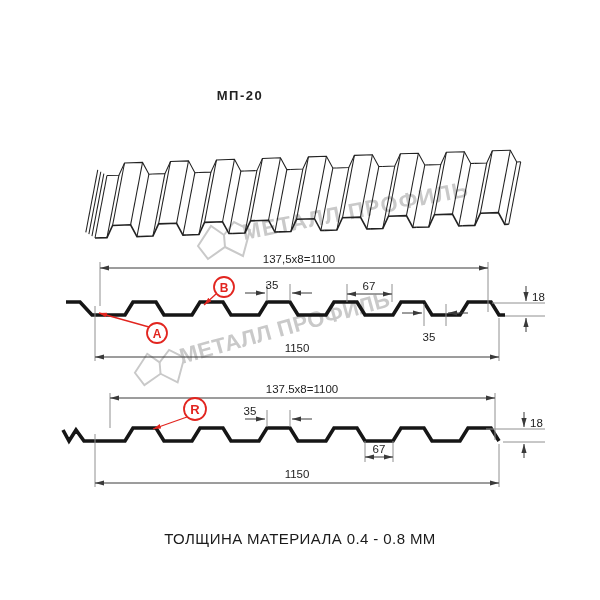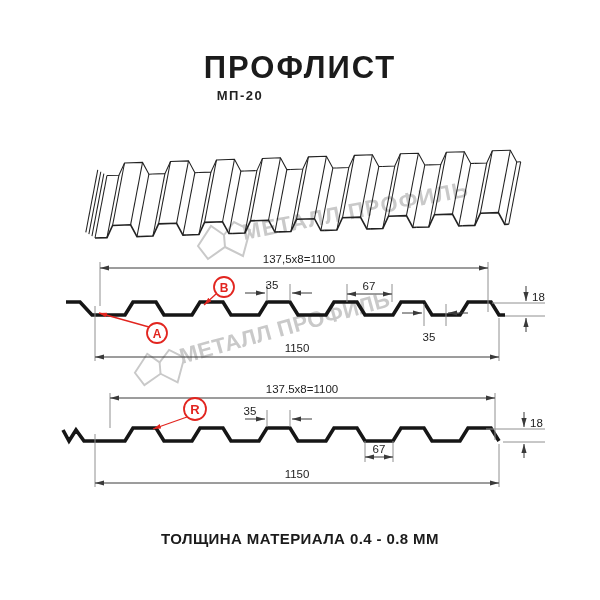--- a/index.html
+++ b/index.html
@@ -3,21 +3,21 @@
 <meta charset="utf-8">
 <style>
   html,body{margin:0;padding:0;background:#fff;}
   #stage{position:relative;width:600px;height:600px;background:#ffffff;overflow:hidden;
          font-family:"Liberation Sans",sans-serif;}
   .abs{position:absolute;}
   #title{top:50px;left:0;width:600px;text-align:center;font-size:31px;font-weight:bold;
          letter-spacing:2px;color:#1b1b1b;}
   #subtitle{top:88px;left:0;width:480px;text-align:center;font-size:13px;font-weight:bold;
             letter-spacing:1.5px;color:#222;}
-  #footer{top:530px;left:0;width:600px;text-align:center;font-size:15px;font-weight:bold;
+  #footer{top:530px;left:0;width:600px;text-align:center;font-size:15px;font-weight:normal;
           letter-spacing:.4px;color:#1b1b1b;}
   svg{position:absolute;top:0;left:0;}
   .ext{stroke:#909090;stroke-width:1;fill:none;}
   .dim{stroke:#3a3a3a;stroke-width:1;fill:none;}
   .dtxt{fill:#1d1d1d;font-size:11.5px;font-family:"Liberation Sans",sans-serif;}
   .profile{stroke:#161616;stroke-width:3.6;fill:none;stroke-linejoin:miter;}
   .p3d-front{stroke:#222;stroke-width:1.6;fill:none;}
   .p3d-back{stroke:#222;stroke-width:1.05;fill:none;}
   .p3d-line{stroke:#222;stroke-width:1.05;}
   .wm{fill:none;stroke:#c9c9c9;stroke-width:2;}
@@ -26,21 +26,20 @@
   .red{stroke:#e2251f;fill:none;stroke-width:1.8;}
   .redln{stroke:#e2251f;stroke-width:1.3;fill:none;}
   .rtxt{fill:#e2251f;font-size:12px;font-weight:bold;text-anchor:middle;
         font-family:"Liberation Sans",sans-serif;}
 </style>
 </head>
 <body>
 
 <div id="stage">
 
-  <div id="title" class="abs">ПРОФЛИСТ</div>
   <div id="subtitle" class="abs">МП-20</div>
 
   <svg width="600" height="600" viewBox="0 0 600 600">
     <defs>
       <marker id="mE" orient="auto-start-reverse" markerUnits="userSpaceOnUse" markerWidth="10" markerHeight="6" refX="9" refY="2.6">
         <path d="M0,0 L9,2.6 L0,5.2 Z" fill="#3a3a3a"></path>
       </marker>
       <marker id="mR" orient="auto" markerUnits="userSpaceOnUse" markerWidth="9" markerHeight="6" refX="8" refY="2.4">
         <path d="M0,0 L8,2.4 L0,4.8 Z" fill="#e2251f"></path>
       </marker>

